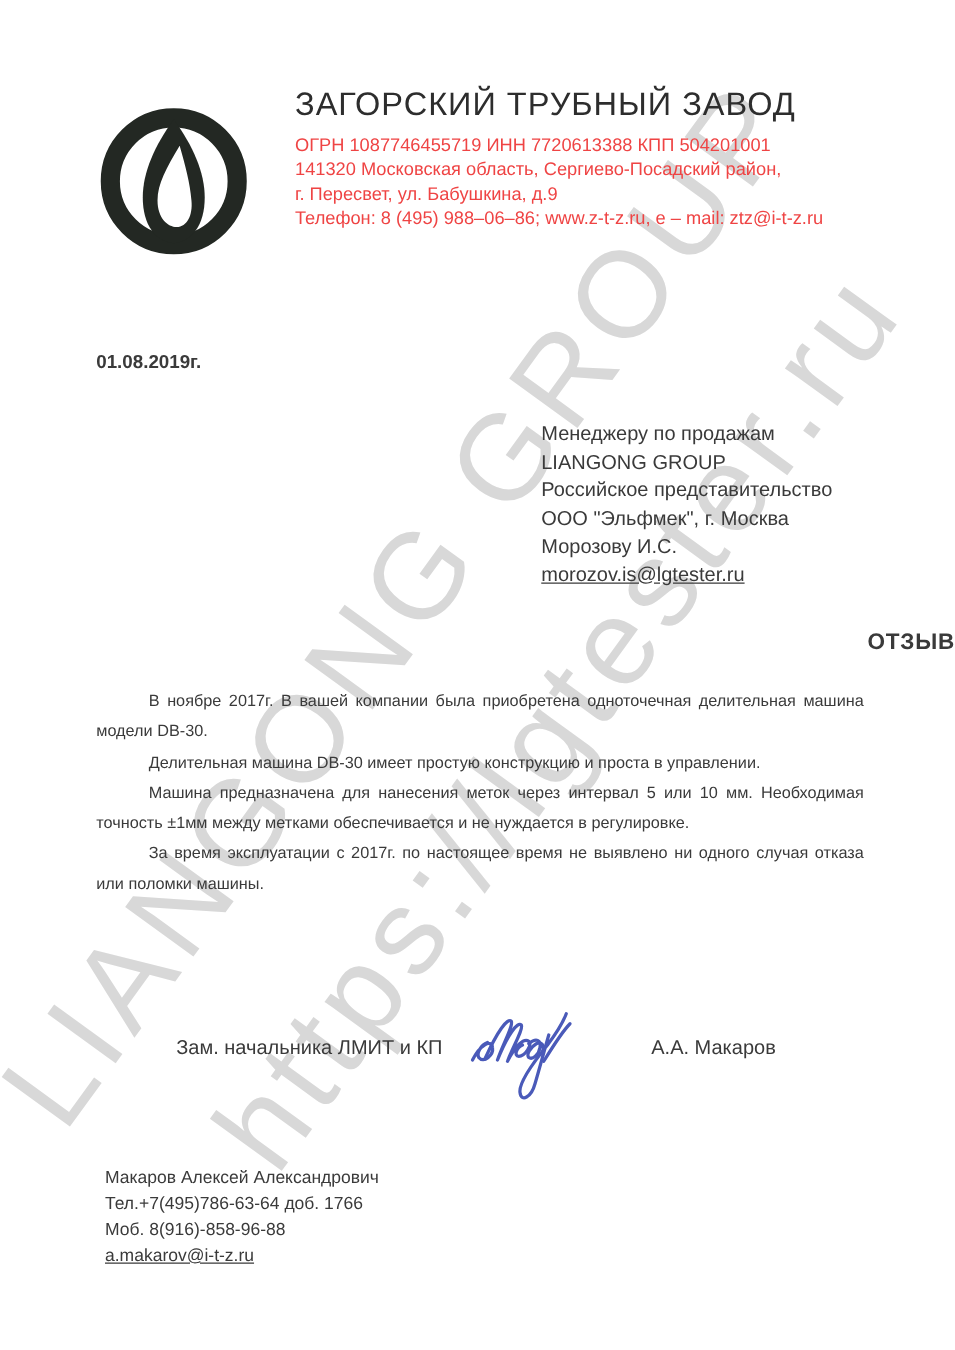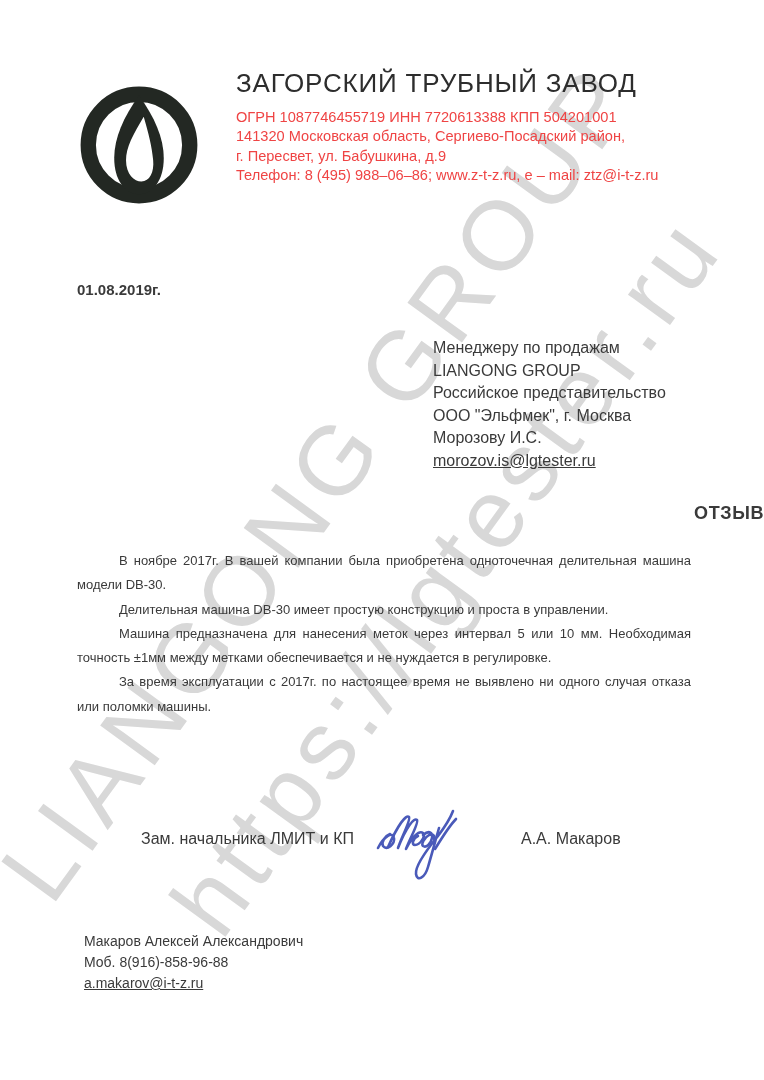--- a/index.html
+++ b/index.html
@@ -113,17 +113,18 @@
       <path d="M16,57 C26,35 34,24 37,27 C39,30 30,46 26,58 C34,38 42,27 45,30 C47,33 38,48 34,59 C40,47 47,40 51,43 C54,46 48,55 43,55 C39,55 41,48 46,46"></path>
       <path d="M51,45 C57,40 61,42 60,48 C59,54 54,58 51,56 C49,54 52,48 57,45 C61,43 64,46 62,52"></path>
       <path d="M67,38 C63,52 59,67 56,77 C53,88 45,92 44,84 C43,77 53,62 66,46 C72,38 78,29 81,21"></path>
       <path d="M63,59 C71,46 79,34 84,29"></path>
     </g>
   </svg>
   <div class="sign-name">А.А. Макаров</div>
 
   <div class="footer">
     <div>Макаров Алексей Александрович</div>
+    <div>Тел.+7(495)786-63-64 доб. 1766</div>
     <div>Моб. 8(916)-858-96-88</div>
     <div><a href="#">a.makarov@i-t-z.ru</a></div>
   </div>
 
 </div>
 
 </body></html>

